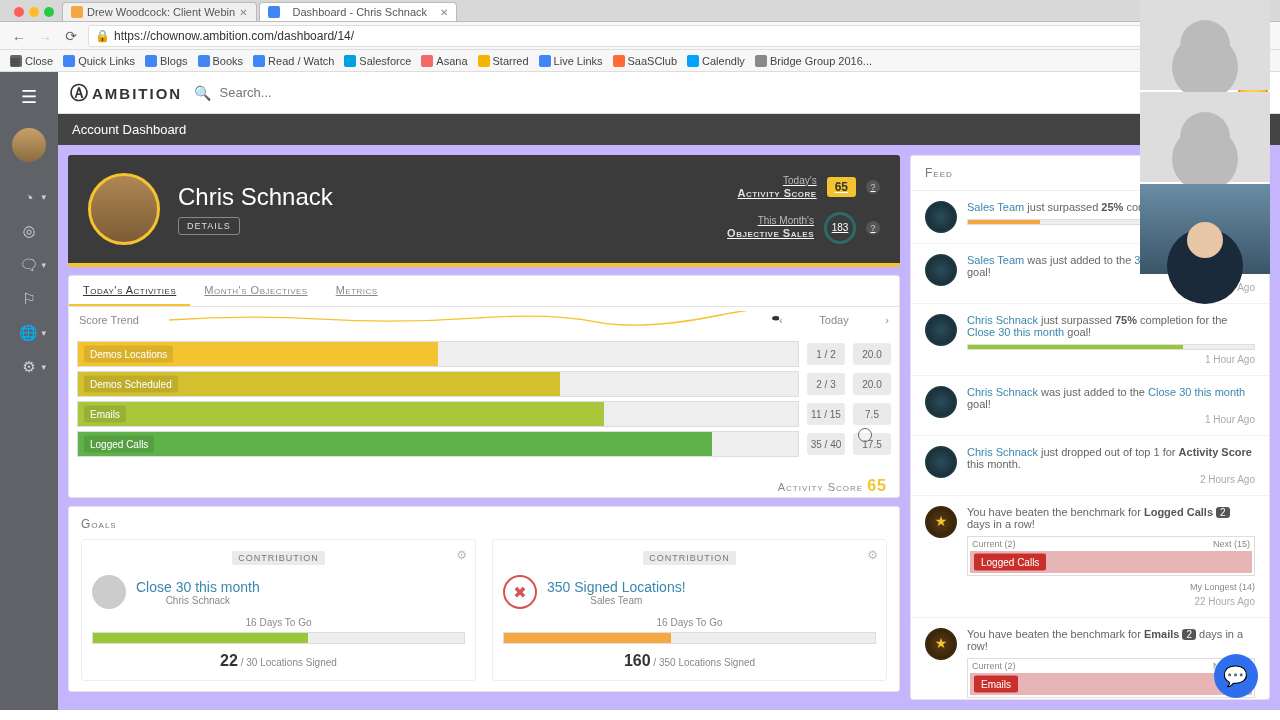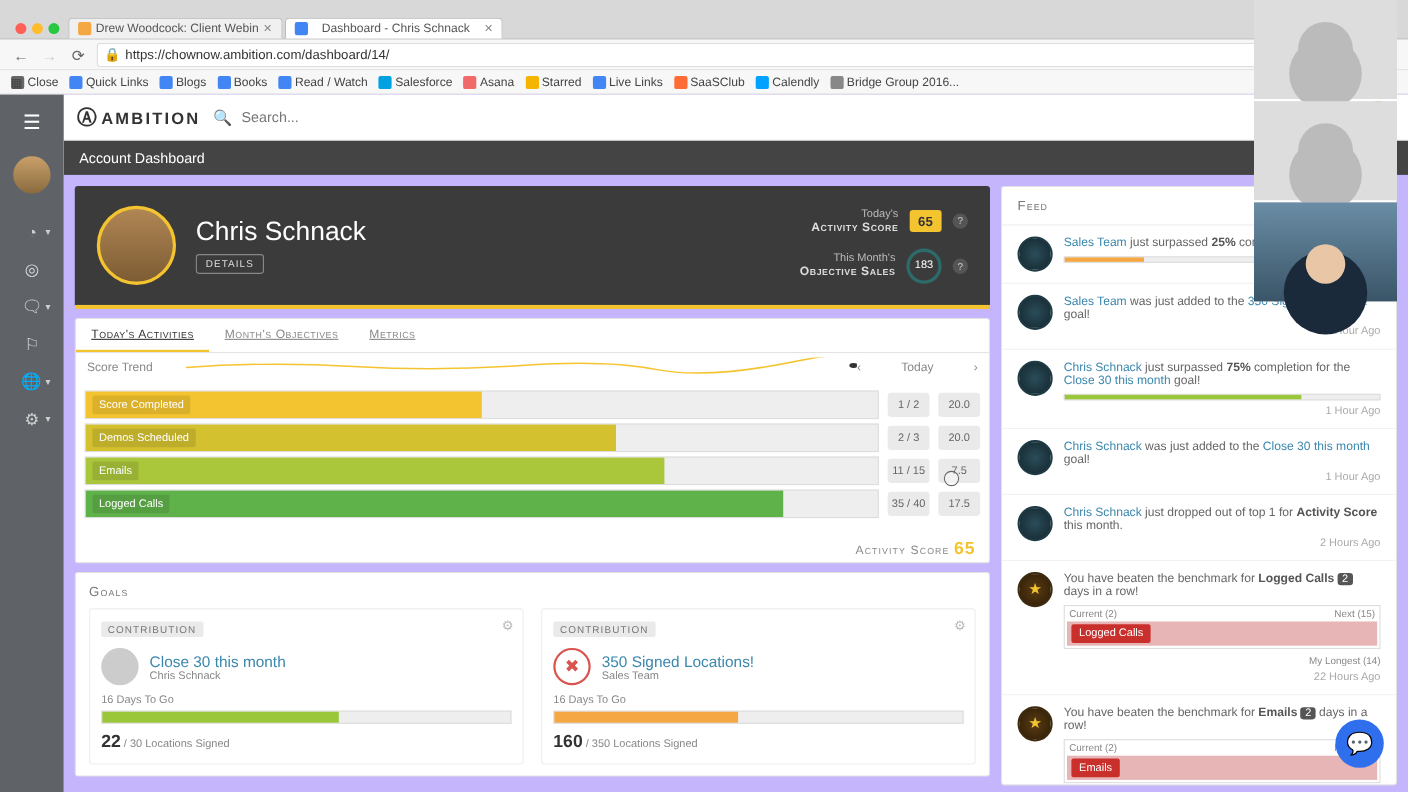--- a/index.html
+++ b/index.html
@@ -1,17 +1,17 @@
 <!DOCTYPE html>
 <html><head>
 <meta charset="utf-8">
 <style>
 * { box-sizing: border-box; margin: 0; padding: 0; }
 body { font-family: -apple-system, "Helvetica Neue", Arial, sans-serif; font-size: 12px; background: #fff; color: #333; width: 1280px; height: 720px; overflow: hidden; position: relative; }
-.tabs-bar { background: #d8d8d8; height: 36px; display: flex; align-items: end; padding: 0 10px; gap: 2px; border-bottom: 1px solid #bbb; }
+.tabs-bar { background: #d8d8d8; height: 22px; display: flex; align-items: end; padding: 0 10px; gap: 2px; border-bottom: 1px solid #bbb; }
 .traffic { display: flex; gap: 5px; align-items: center; padding: 0 6px 4px 4px; }
 .traffic span { width: 10px; height: 10px; border-radius: 50%; display: inline-block; }
 .t-red { background: #ff5f57; } .t-yel { background: #ffbd2e; } .t-grn { background: #28c840; }
 .tab { background: #f0f0f0; border: 1px solid #bbb; border-bottom: none; border-radius: 4px 4px 0 0; padding: 3px 8px; font-size: 11px; color: #555; display: flex; align-items: center; gap: 4px; min-width: 150px; }
 .tab.active { background: #fff; gap: 13px; }
 .tab-favicon { width: 12px; height: 12px; border-radius: 2px; background: #4285f4; }
 .tab-favicon.orange { background: #f4a742; }
 .tab-close { color: #888; font-size: 10px; }
 .addr-bar { background: #f7f7f7; height: 28px; display: flex; align-items: center; padding: 0 10px; gap: 8px; border-bottom: 1px solid #ddd; }
 .nav-btn { width: 18px; height: 18px; border: none; background: none; color: #666; font-size: 14px; }
@@ -40,21 +40,21 @@
 .page-title-bar { background: #444; color: #fff; padding: 8px 14px; font-size: 13px; }
 
 .content-row { display: flex; gap: 10px; padding: 10px; overflow: hidden; flex: 1; }
 .left-col { flex: 1; min-width: 0; display: flex; flex-direction: column; gap: 8px; }
 .right-col { width: 360px; background: #fff; border: 1px solid #e3e3e3; border-radius: 3px; display: flex; flex-direction: column; overflow: hidden; }
 
 .hero { background: #3b3b3b; color: #fff; border-radius: 3px; padding: 18px 20px 18px 20px; display: flex; gap: 18px; align-items: center; border-bottom: 4px solid #f4c430; }
 .hero .p-avatar { width: 72px; height: 72px; border-radius: 50%; border: 3px solid #f4c430; background: linear-gradient(#b08654,#7d5c34); }
 .hero .p-name { font-size: 24px; font-weight: 300; }
 .details-btn { border: 1px solid #888; border-radius: 3px; font-size: 9px; color: #ddd; background: none; padding: 3px 8px; letter-spacing: 1px; margin-top: 6px; }
-.hero .scores { margin-left: auto; display: flex; flex-direction: column; gap: 12px; }
+.hero .scores { margin-left: auto; display: flex; flex-direction: column; gap: 12px; text-decoration: underline; }
 .score-line { display: flex; align-items: center; gap: 10px; justify-content: flex-end; }
 .score-label { text-align: right; font-size: 10px; color: #bbb; line-height: 12px; }
 .score-label b { font-variant: small-caps; letter-spacing: 0.5px; font-size: 11px; color: #ddd; }
 .score-badge { background: #f4c430; color: #333; font-weight: 700; padding: 3px 8px; border-radius: 3px; font-size: 12px; }
 .score-ring { width: 32px; height: 32px; border-radius: 50%; border: 3px solid #2d6a6a; display: flex; align-items: center; justify-content: center; font-size: 10px; color: #fff; background: #3b3b3b; }
 .help-q { width: 14px; height: 14px; border-radius: 50%; background: #555; color: #ccc; font-size: 9px; display: flex; align-items: center; justify-content: center; }
 
 .card { background: #fff; border: 1px solid #e3e3e3; border-radius: 3px; }
 .tab-strip { display: flex; border-bottom: 1px solid #e3e3e3; font-size: 11px; letter-spacing: 0.5px; }
 .tab-strip div { padding: 8px 14px; color: #888; font-variant: small-caps; text-decoration: underline; }
@@ -69,21 +69,21 @@
 .mbar-row { display: flex; align-items: center; margin: 4px 0; gap: 8px; }
 .mbar-track { flex: 1; height: 26px; background: #eee; border: 1px solid #ddd; position: relative; }
 .mbar-fill { height: 100%; position: absolute; left: 0; top: 0; }
 .mbar-label-chip { position: absolute; left: 6px; top: 50%; transform: translateY(-50%); font-size: 10px; color: #fff; background: rgba(0,0,0,.1); padding: 3px 6px; border-radius: 2px; }
 .mbar-val { width: 38px; height: 22px; background: #eaeaea; border-radius: 3px; font-size: 10px; display: flex; align-items: center; justify-content: center; color: #666; }
 .activity-total { text-align: right; padding: 6px 12px 2px; font-variant: small-caps; letter-spacing: 1px; color: #888; font-size: 11px; }
 .activity-total b { color: #f4c430; font-size: 16px; font-weight: 700; margin-left: 4px; }
 
 .goals-card { padding: 10px 12px; }
 .goals-title { font-variant: small-caps; letter-spacing: 1px; color: #777; font-size: 12px; margin-bottom: 8px; }
-.goals-grid { display: flex; gap: 16px; }
+.goals-grid { display: flex; gap: 16px; text-align: center; }
 .goal { flex: 1; border: 1px solid #eee; border-radius: 3px; padding: 10px; position: relative; }
 .contrib-chip { font-size: 9px; letter-spacing: 1px; background: #eaeaea; color: #777; padding: 2px 6px; border-radius: 2px; display: inline-block; }
 .goal .gear { position: absolute; right: 8px; top: 8px; color: #bbb; font-size: 12px; }
 .goal-head { display: flex; align-items: center; gap: 10px; margin: 10px 0 6px; }
 .goal-ava { width: 34px; height: 34px; border-radius: 50%; background: #ccc; }
 .goal-ava.icon { background: #fff; border: 2px solid #d9534f; display: flex; align-items: center; justify-content: center; color: #d9534f; font-size: 16px; }
 .goal-title { color: #3a87ad; font-size: 14px; }
 .goal-sub { color: #888; font-size: 10px; }
 .goal-days { font-size: 10px; color: #888; margin: 8px 0 4px; }
 .goal-bar { height: 12px; background: #eee; border: 1px solid #ddd; position: relative; }
@@ -267,21 +267,21 @@
             <div class="trend-nav">
               <span>‹</span>
               <span>Today</span>
               <span>›</span>
             </div>
           </div>
           <div class="metric-bars" id="metric-bars">
               <div class="mbar-row">
                 <div class="mbar-track">
                   <div class="mbar-fill" style="width:50%;background:#f4c430"></div>
-                  <span class="mbar-label-chip">Score Completed</span>
+                  <span class="mbar-label-chip">Demos Locations</span>
                 </div>
                 <div class="mbar-val">1 / 2</div>
                 <div class="mbar-val">20.0</div>
               </div>
               <div class="mbar-row">
                 <div class="mbar-track">
                   <div class="mbar-fill" style="width:67%;background:#d4c12f"></div>
                   <span class="mbar-label-chip">Demos Scheduled</span>
                 </div>
                 <div class="mbar-val">2 / 3</div>

